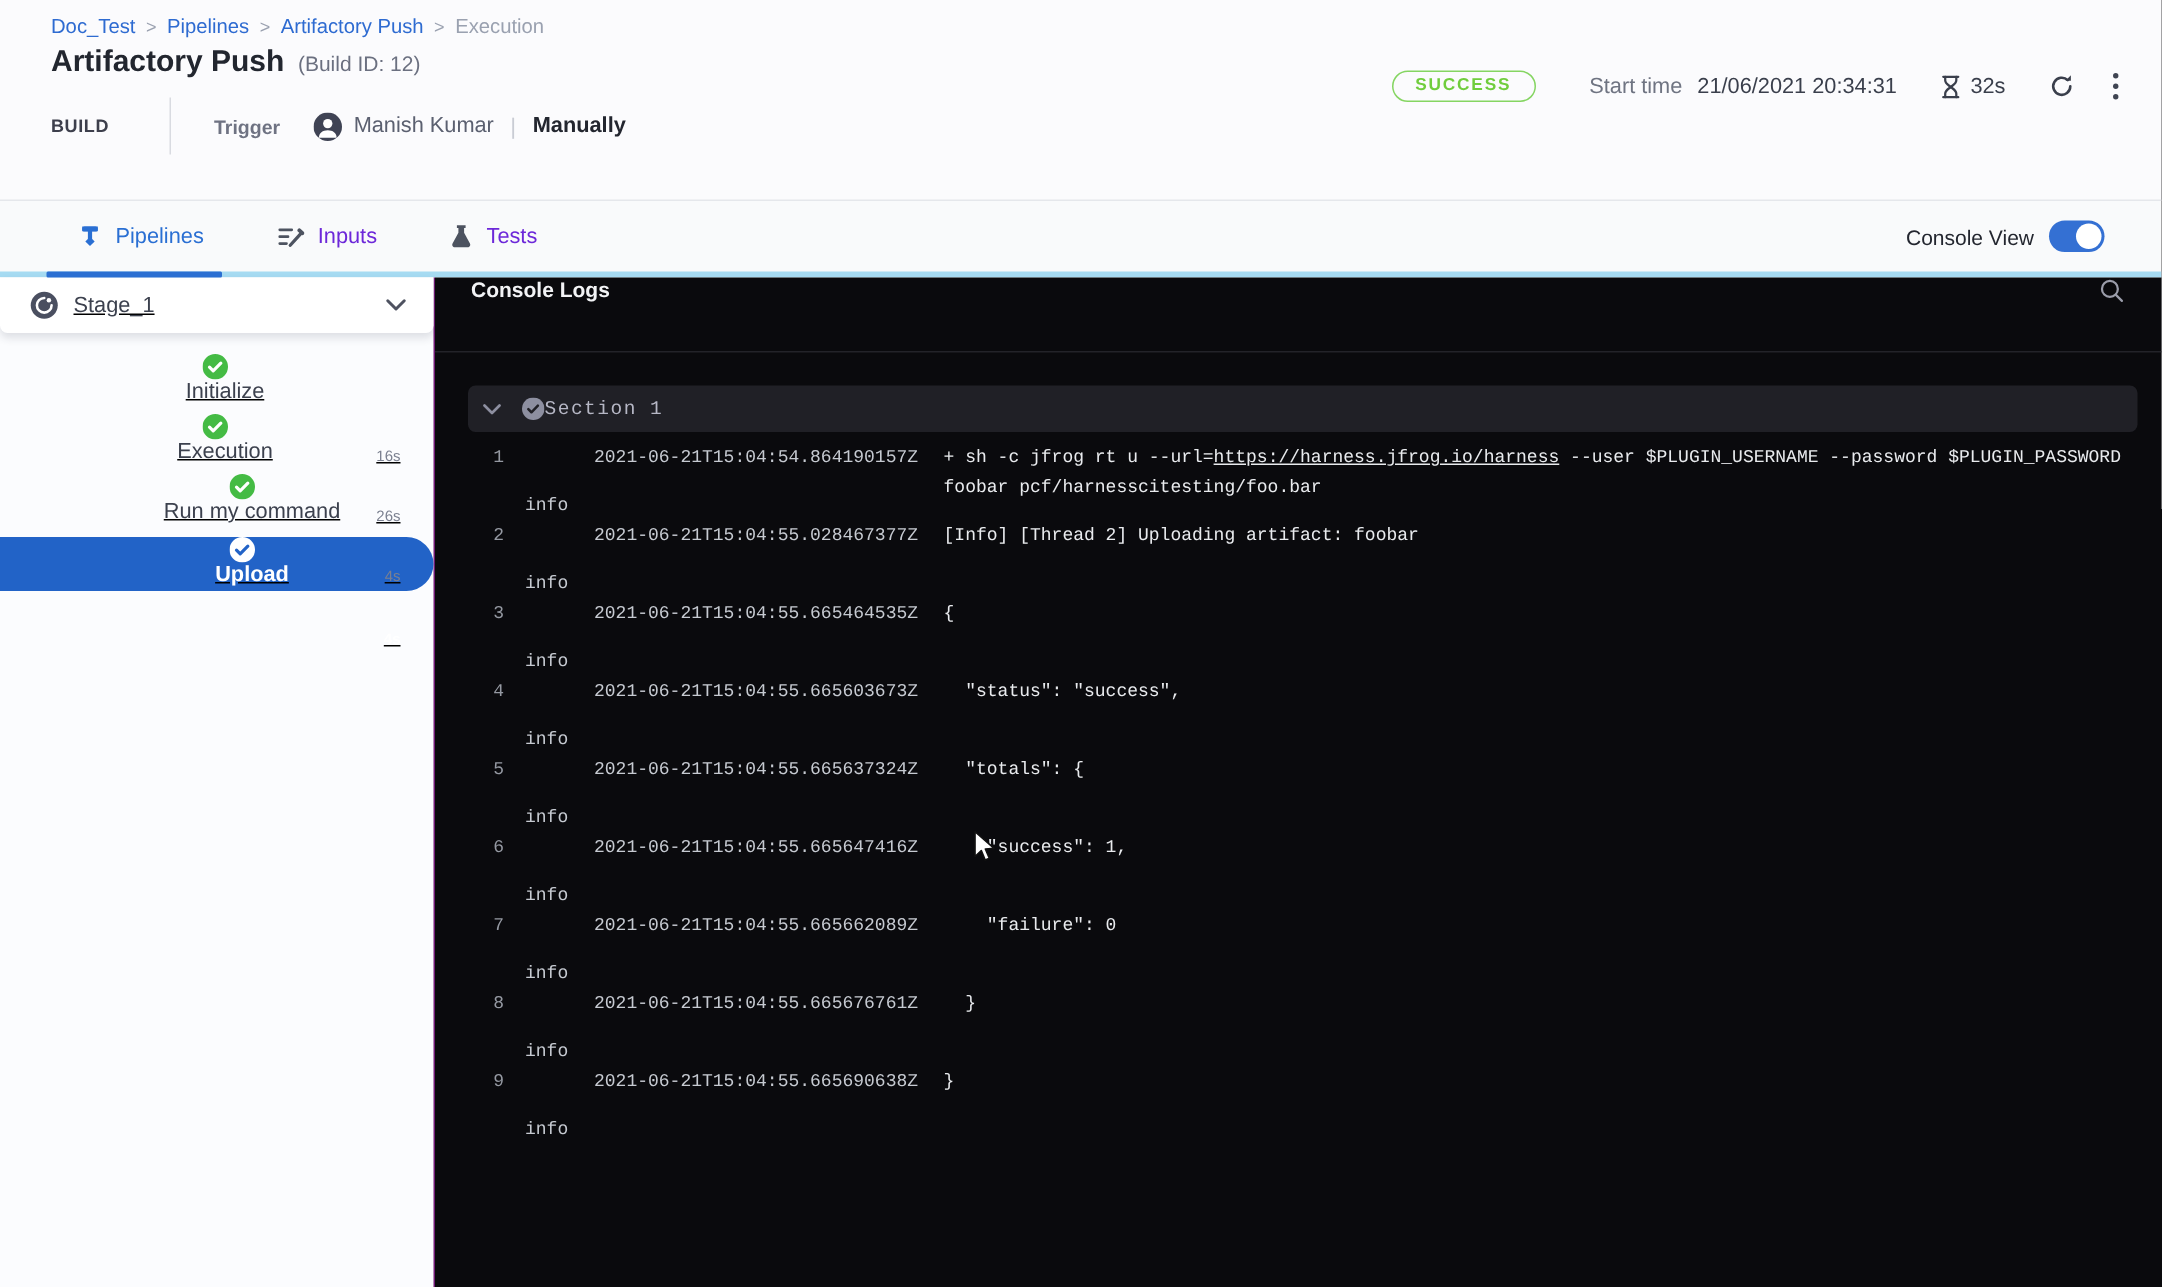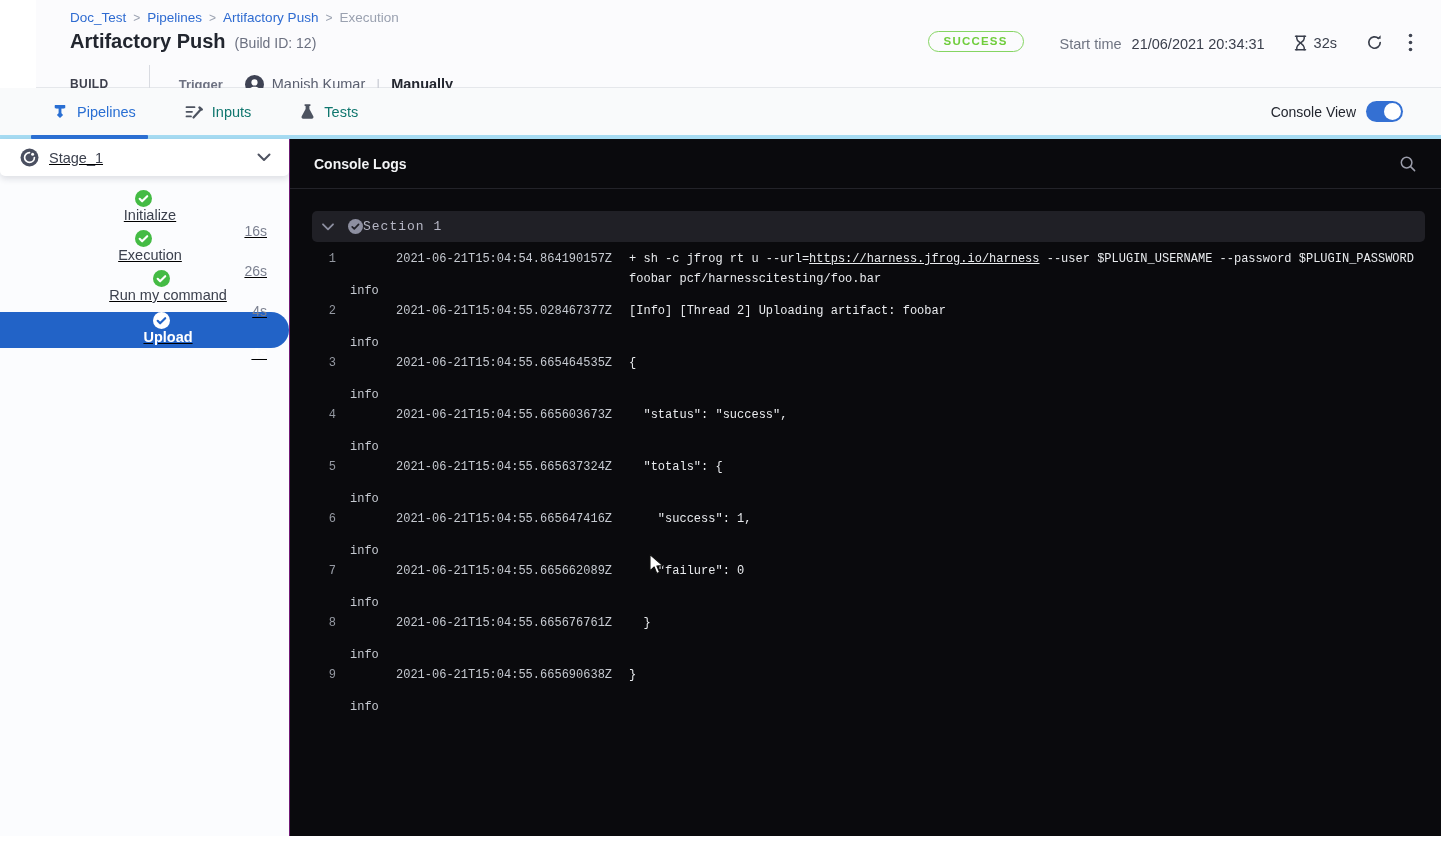--- a/index.html
+++ b/index.html
@@ -1,73 +1,73 @@
 <!DOCTYPE html>
 <html><head>
 <meta charset="utf-8">
 <style>
   * { margin:0; padding:0; box-sizing:border-box; }
   html,body { width:1441px; height:858px; overflow:hidden; }
   body { font-family:"Liberation Sans", sans-serif; background:#fff; position:relative; }
 
   
-  .top-header { height:88px; background:#fbfbfd; border-bottom:1px solid #e5e7eb; padding-left:34px; position:relative;margin-left:36px; }
+  .top-header { height:134px; background:#fbfbfd; border-bottom:1px solid #e5e7eb; padding-left:34px; position:relative; }
   .breadcrumb { padding-top:10px; font-size:13.5px; display:flex; align-items:center; gap:7px; }
   .crumb-link { color:#2e6bd1; cursor:pointer; }
   .crumb-sep { color:#9aa1b0; font-size:12px; }
   .crumb-current { color:#9aa1b0; }
   .title-row { margin-top:5px; display:flex; align-items:baseline; gap:9px; }
   .page-title { font-size:20px; font-weight:bold; color:#22262f; }
   .build-id { font-size:14px; color:#6b7080; }
   .build-row { margin-top:12px; display:flex; align-items:center; }
   .build-label { font-size:12px; font-weight:bold; color:#3d3f4c; letter-spacing:.4px; }
   .vdivider { width:1px; height:38px; background:#d9dbe1; margin:0 29px 0 40px; }
   .trigger-label { font-size:13px; font-weight:bold; color:#6e7282; margin-right:22px; }
   .trigger-user { font-size:14.5px; color:#5b6070; margin-left:8px; }
   .pipe-sep { color:#c9ccd4; margin:0 11px; font-size:15px; }
   .trigger-type { font-size:14.5px; font-weight:bold; color:#23262f; }
 
-  .header-right { position:absolute; top:31px; right:28px; display:flex; align-items:flex-end; }
+  .header-right { position:absolute; top:47px; right:28px; display:flex; align-items:center; }
   .status-badge { border:1.5px solid #85d562; color:#70cd3d; border-radius:12px; padding:3px 15px 4px;
                   font-size:11.5px; font-weight:bold; letter-spacing:1.2px; background:transparent; }
   .start-label { color:#6f7482; font-size:14.5px; margin-left:36px; }
   .start-value { color:#3a3f4c; font-size:14.5px; margin-left:10px; }
   .dur-wrap { display:flex; align-items:center; margin-left:27px; gap:5px; color:#3a3f4c; font-size:14.5px; }
   .icon-btn { margin-left:28px; display:flex; align-items:center; cursor:pointer; }
 
   
   .tab-bar { height:51px; background:#f9fafb; position:relative; }
   .tab-strip { position:absolute; left:0; bottom:0; width:100%; height:4px; background:#a6dbf2; }
   .tab-underline { position:absolute; left:31px; bottom:0; width:117px; height:4px; background:#2b6fd2; z-index:2; border-radius:1px; }
   .tabs { display:flex; align-items:center; height:47px; padding-left:52px; gap:49px; }
-  .tab { display:flex; align-items:center; gap:9px; font-size:14.5px; color:#0f766e; cursor:pointer; }
+  .tab { display:flex; align-items:center; gap:9px; font-size:14.5px; color:#6d28d9; cursor:pointer; }
   .tab.active { color:#2a6fd3; }
   .console-view { position:absolute; right:38px; top:13px; display:flex; align-items:center; gap:10px; }
   .console-view-label { font-size:14px; color:#23262f; }
   .toggle { width:37px; height:21px; border-radius:11px; background:#3470d3; position:relative; cursor:pointer; }
   .toggle .knob { position:absolute; width:17px; height:17px; border-radius:50%; background:#fff; top:2px; right:2px; }
 
   
   .main { display:flex; height:697px; }
   .sidebar { width:290px; background:#fbfcfe; position:relative; flex-shrink:0; border-right:1px solid #701a75;text-decoration:underline; }
   .stage-header { height:37px; background:#fff; display:flex; align-items:center; padding:0 18px 0 20px;
                   box-shadow:0 3px 6px rgba(40,50,70,.14); border-radius:0 0 5px 5px; cursor:pointer; }
   .stage-label { margin-left:10px; font-size:14.5px; color:#3c414e; }
   .stage-chevron { margin-left:auto; display:flex; }
   .steps { padding-top:14px; }
   .step { height:40px; display:flex; align-items:center; padding:0 22px 0 20px; font-size:14.5px; color:#3c414e; cursor:pointer;flex-direction:column; }
   .step.indent { padding-left:56px; }
   .step .step-label { margin-left:13px; }
-  .step .step-dur { margin-left:auto; font-size:14px; color:#7b8090; }
+  .step .step-dur { margin-left:auto; font-size:10px; color:#7b8090;margin-top:30px; }
   .step.selected { background:#2263c7; border-radius:0 18px 18px 0; color:#fff; font-weight:bold; height:36px; margin:2px 0; }
   .step.selected .step-dur { color:#fff; font-weight:bold; }
 
   
   .console { flex:1; background:#0a0a0d; position:relative; }
-  .console-header { height:50px; border-bottom:1px solid #232329; display:flex; align-items:center; padding:0 24px; }
+  .console-header { height:50px; border-bottom:1px solid #232329; display:flex; padding:0 24px; }
   .console-title { font-size:14px; font-weight:bold; color:#f2f3f5; }
   .console-search { margin-left:auto; display:flex; cursor:pointer; }
   .console-body { padding:22px 16px 0 22px; }
   .section-row { height:31px; background:#202026; border-radius:5px; display:flex; align-items:center; padding:0 10px; cursor:pointer; }
   .section-check { margin-left:14px; display:flex; }
   .section-label { font-family:"Liberation Mono","DejaVu Sans Mono",monospace; font-size:13px; color:#b6b7c5; letter-spacing:1px; }
   .logs { margin-top:7px; font-family:"Liberation Mono","DejaVu Sans Mono",monospace; font-size:12px; line-height:20px; }
   .log-row { display:flex; align-items:flex-start; }
   .log-num { width:14px; text-align:right; color:#9599a2; flex-shrink:0; margin-left:10px; }
   .log-level { width:30px; margin-left:14px; color:#c6cad1; flex-shrink:0;margin-top:32px; }

